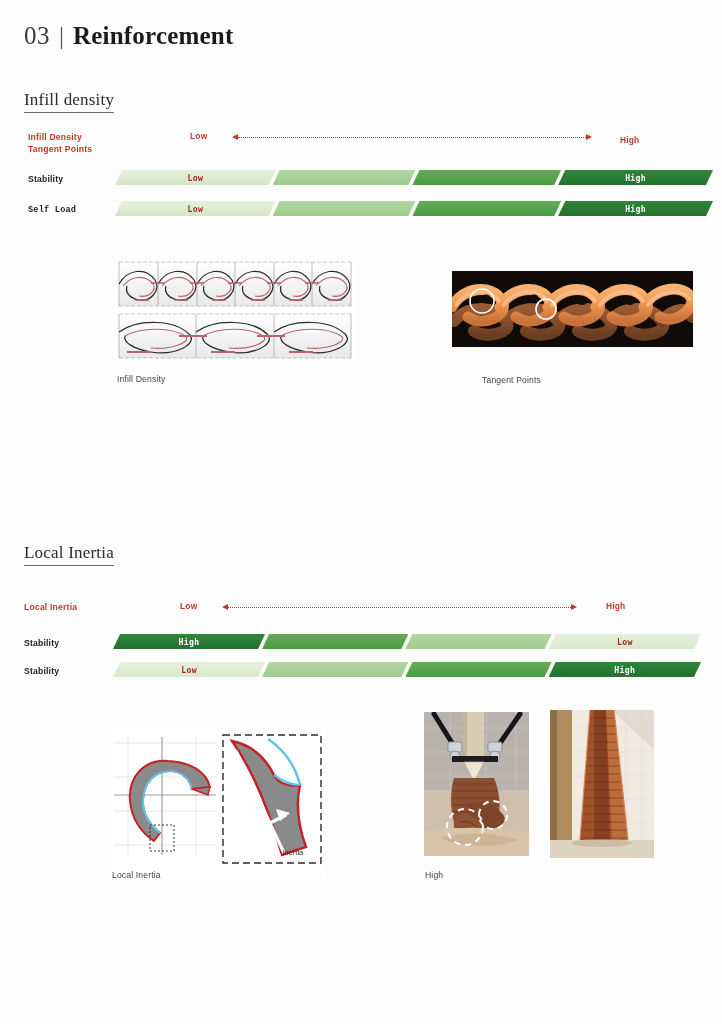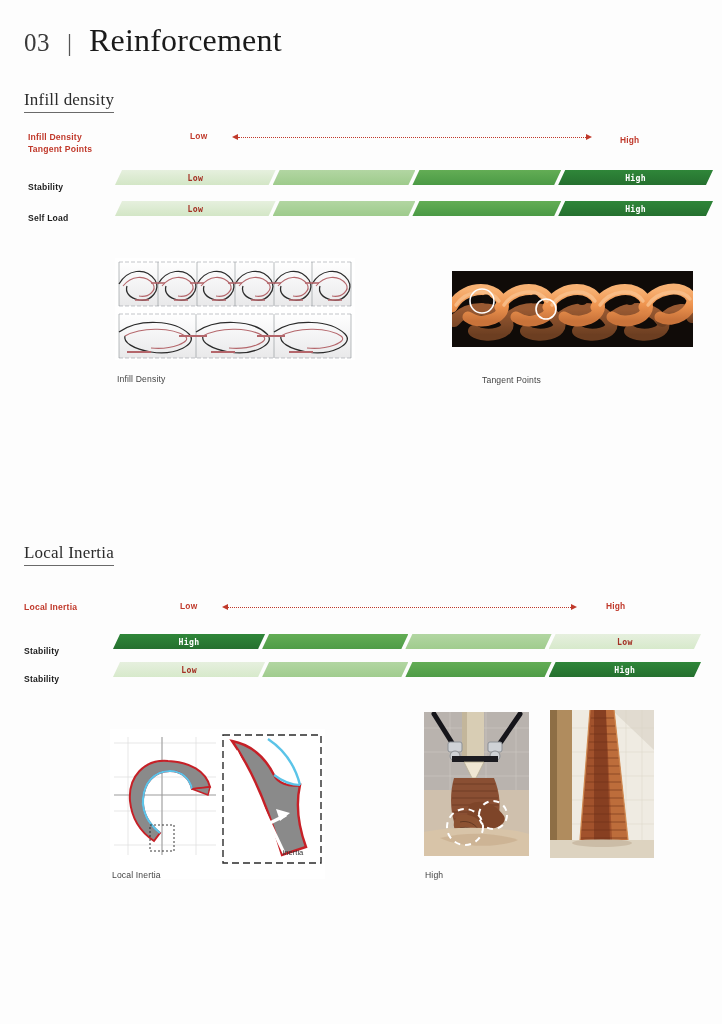--- a/index.html
+++ b/index.html
@@ -8,47 +8,47 @@
     background: #fdfdfd;
     font-family: "Liberation Sans", sans-serif;
     position: relative;
     overflow: hidden;
   }
   .page { position: absolute; inset: 0; }
 
   
   .title-row {
     position: absolute; left: 24px; top: 22px;
-    display: flex; align-items: baseline; gap: 17px;
+    display: flex; align-items: baseline; gap: 9px;
     color: #231f20;
   }
   .title-num { font-family: "Liberation Serif", serif; font-size: 25px; font-weight: 400; color: #3a3a3a; letter-spacing: .5px; }
   .title-sep { font-family: "Liberation Serif", serif; font-size: 25px; font-weight: 300; color: #555; }
-  .title-main { font-family: "Liberation Serif", serif; font-size: 32px; font-weight: 400; color: #1a1a1a; letter-spacing: .2px; }
+  .title-main { font-family: "Liberation Serif", serif; font-size: 25px; font-weight: 700; color: #1a1a1a; letter-spacing: .2px; }
 
   
   .section-head {
     position: absolute; left: 24px;
     font-family: "Liberation Serif", serif;
     font-size: 17px; font-weight: 400; color: #2b2b2b;
     border-bottom: 1px solid #6a6a6a;
     padding-bottom: 2px;
     letter-spacing: .2px;
   }
 
   
   .row-label {
     position: absolute;
     font-size: 8.6px; font-weight: bold;
     letter-spacing: .2px;
     line-height: 11.5px;
   }
   .row-label.driver { color: #c0392b; }
   .row-label.driver .l2 { display: block; }
-  .row-label.outcome { color: #1c1c1c; margin-top: 8px; }
+  .row-label.outcome { color: #1c1c1c; }
 
   
   .scale-word {
     position: absolute;
     font-size: 8.4px; font-weight: bold; color: #c0392b;
     letter-spacing: .2px;
   }
 
   
   .arrow-wrap { position: absolute; height: 10px; }
@@ -132,21 +132,21 @@
     <div class="seg" style="flex:0 0 27%; background:linear-gradient(180deg,#e6f0de,#d3e6c6);">
       <span class="seg-txt dark">Low</span>
     </div>
     <div class="seg" style="flex:0 0 24%; background:linear-gradient(180deg,#b2d6a2,#9ecb8c);"></div>
     <div class="seg" style="flex:0 0 25%; background:linear-gradient(180deg,#63ad55,#4b9a45);"></div>
     <div class="seg" style="flex:1 1 auto; background:linear-gradient(180deg,#2f8639,#25702f);">
       <span class="seg-txt light">High</span>
     </div>
   </div>
 
-  <div class="row-label outcome" style="left:28px; top:205px;">Self Load</div>
+  <div class="row-label outcome" style="left:28px; top:205px;font-family:Liberation Mono, monospace;">Self Load</div>
   <div class="bar" style="left:115px; top:201px; width:595px;">
     <div class="seg" style="flex:0 0 27%; background:linear-gradient(180deg,#e6f0de,#d3e6c6);">
       <span class="seg-txt dark">Low</span>
     </div>
     <div class="seg" style="flex:0 0 24%; background:linear-gradient(180deg,#b2d6a2,#9ecb8c);"></div>
     <div class="seg" style="flex:0 0 25%; background:linear-gradient(180deg,#63ad55,#4b9a45);"></div>
     <div class="seg" style="flex:1 1 auto; background:linear-gradient(180deg,#2f8639,#25702f);">
       <span class="seg-txt light">High</span>
     </div>
   </div>

